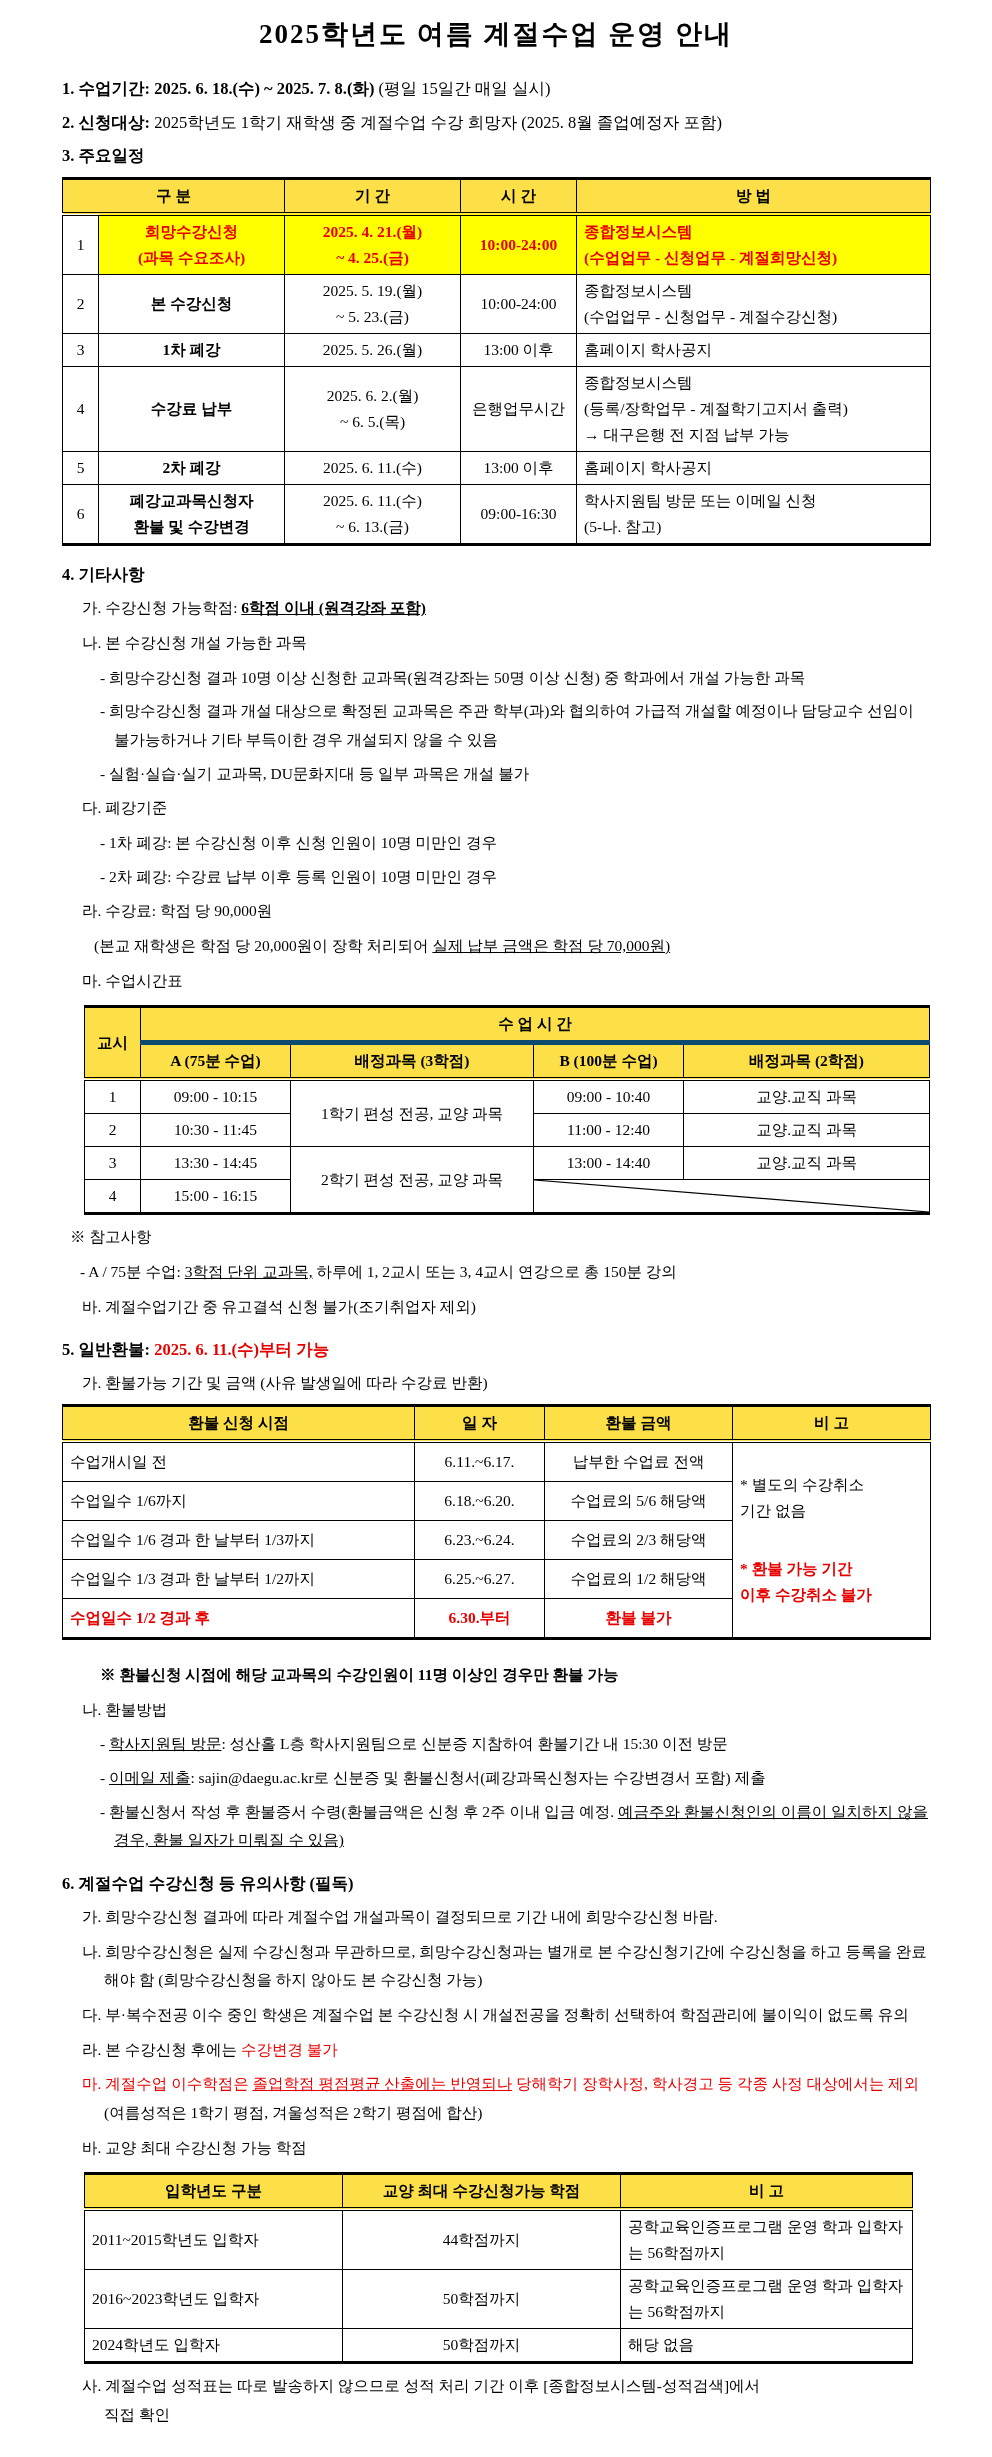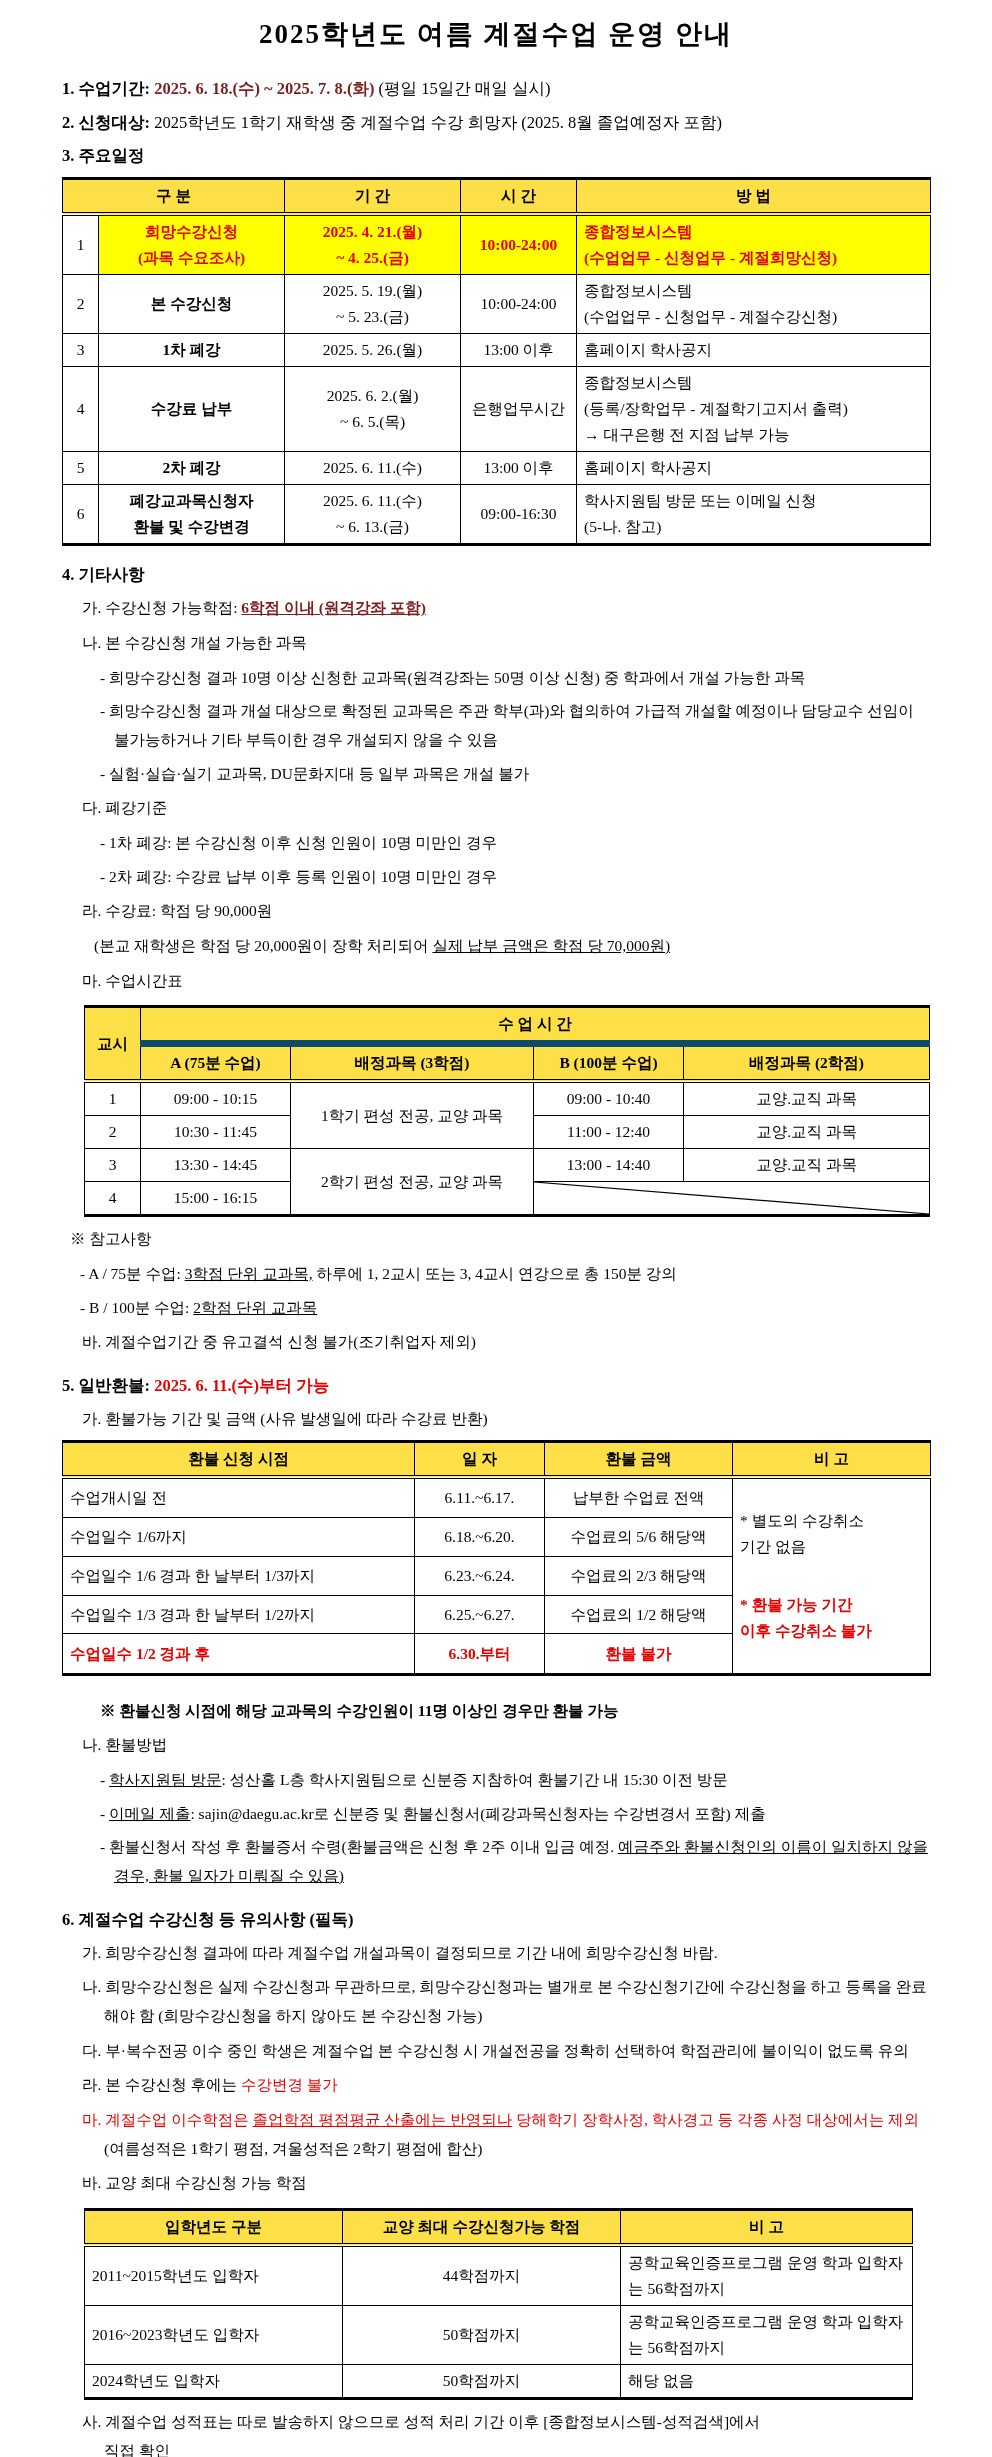--- a/index.html
+++ b/index.html
@@ -1,21 +1,21 @@
 <!DOCTYPE html>
 <html lang="ko"><head>
 <meta charset="utf-8">
 <style>
   html,body{margin:0;padding:0;background:#fff;}
   body{width:992px;font-family:"Liberation Serif","DejaVu Serif",serif;color:#000;}
   .page{position:relative;box-sizing:border-box;width:992px;min-height:2457px;padding:10px 62px 60px 62px;}
   .title{text-align:center;font-size:27px;font-weight:bold;letter-spacing:2px;margin:6px 0 24px 0;}
   .intro-line{font-size:16.5px;line-height:1.62;margin:7px 0;font-weight:bold;}
   .intro-line .plain{font-weight:normal;}
-  .blue{color:#7f1d1d;}
+  .blue{color:#000000;}
   .red{color:#e60000;}
   .bold{font-weight:bold;}
   .ul{text-decoration:underline;}
   .prelines{white-space:pre-line;}
   table{border-collapse:collapse;table-layout:fixed;}
   .tbl{border-top:3px solid #000;border-bottom:3px solid #000;border-left:1px solid #000;border-right:1px solid #000;}
   .tbl th,.tbl td{border:1px solid #000;font-size:15.5px;line-height:26px;padding:3px 7px;vertical-align:middle;}
   .tbl th{background:#fde047;font-weight:bold;text-align:center;border-bottom:4px double #000;}
   .center{text-align:center;}
   .left{text-align:left;}
@@ -145,21 +145,21 @@
     <colgroup>
       <col style="width:56px">
         <col style="width:150px">
         <col style="width:243px">
         <col style="width:150px">
         <col style="width:246px">
     </colgroup>
     <thead>
       <tr>
         <th rowspan="2" style="border-bottom:4px double #000;">교시</th>
-        <th colspan="4" style="border-bottom:7px solid #0c4a6e;">수 업 시 간</th>
+        <th colspan="4" style="border-bottom:5px solid #0c4a6e;">수 업 시 간</th>
       </tr>
       <tr>
         <th>A (75분 수업)</th>
         <th>배정과목 (3학점)</th>
         <th>B (100분 수업)</th>
         <th>배정과목 (2학점)</th>
       </tr>
     </thead>
     <tbody>
       <tr>
@@ -190,23 +190,20 @@
               <line x1="0" y1="0" x2="100" y2="100" stroke="#000" stroke-width="1.2" vector-effect="non-scaling-stroke"></line>
             </svg>
         </td>
       </tr>
     </tbody>
   </table>
 
   <div class="item" style="margin-left:8px;">※ 참고사항</div>
   <div class="subitem" style="margin-left:18px;">
     <span>- A / 75분 수업: </span><span class="ul">3학점 단위 교과목,</span><span> 하루에 1, 2교시 또는 3, 4교시 연강으로 총 150분 강의</span>
-  </div>
-  <div class="subitem" style="margin-left:18px;">
-    <span>- B / 100분 수업: </span><span class="ul">2학점 단위 교과목</span>
   </div>
   <div class="item">바. 계절수업기간 중 유고결석 신청 불가(조기취업자 제외)</div>
 
   <div class="sec-heading">
     <span>5. 일반환불: </span><span class="red">2025. 6. 11.(수)부터 가능</span>
   </div>
   <div class="item">가. 환불가능 기간 및 금액 (사유 발생일에 따라 수강료 반환)</div>
 
   <table class="tbl refundtbl">
     <colgroup>

